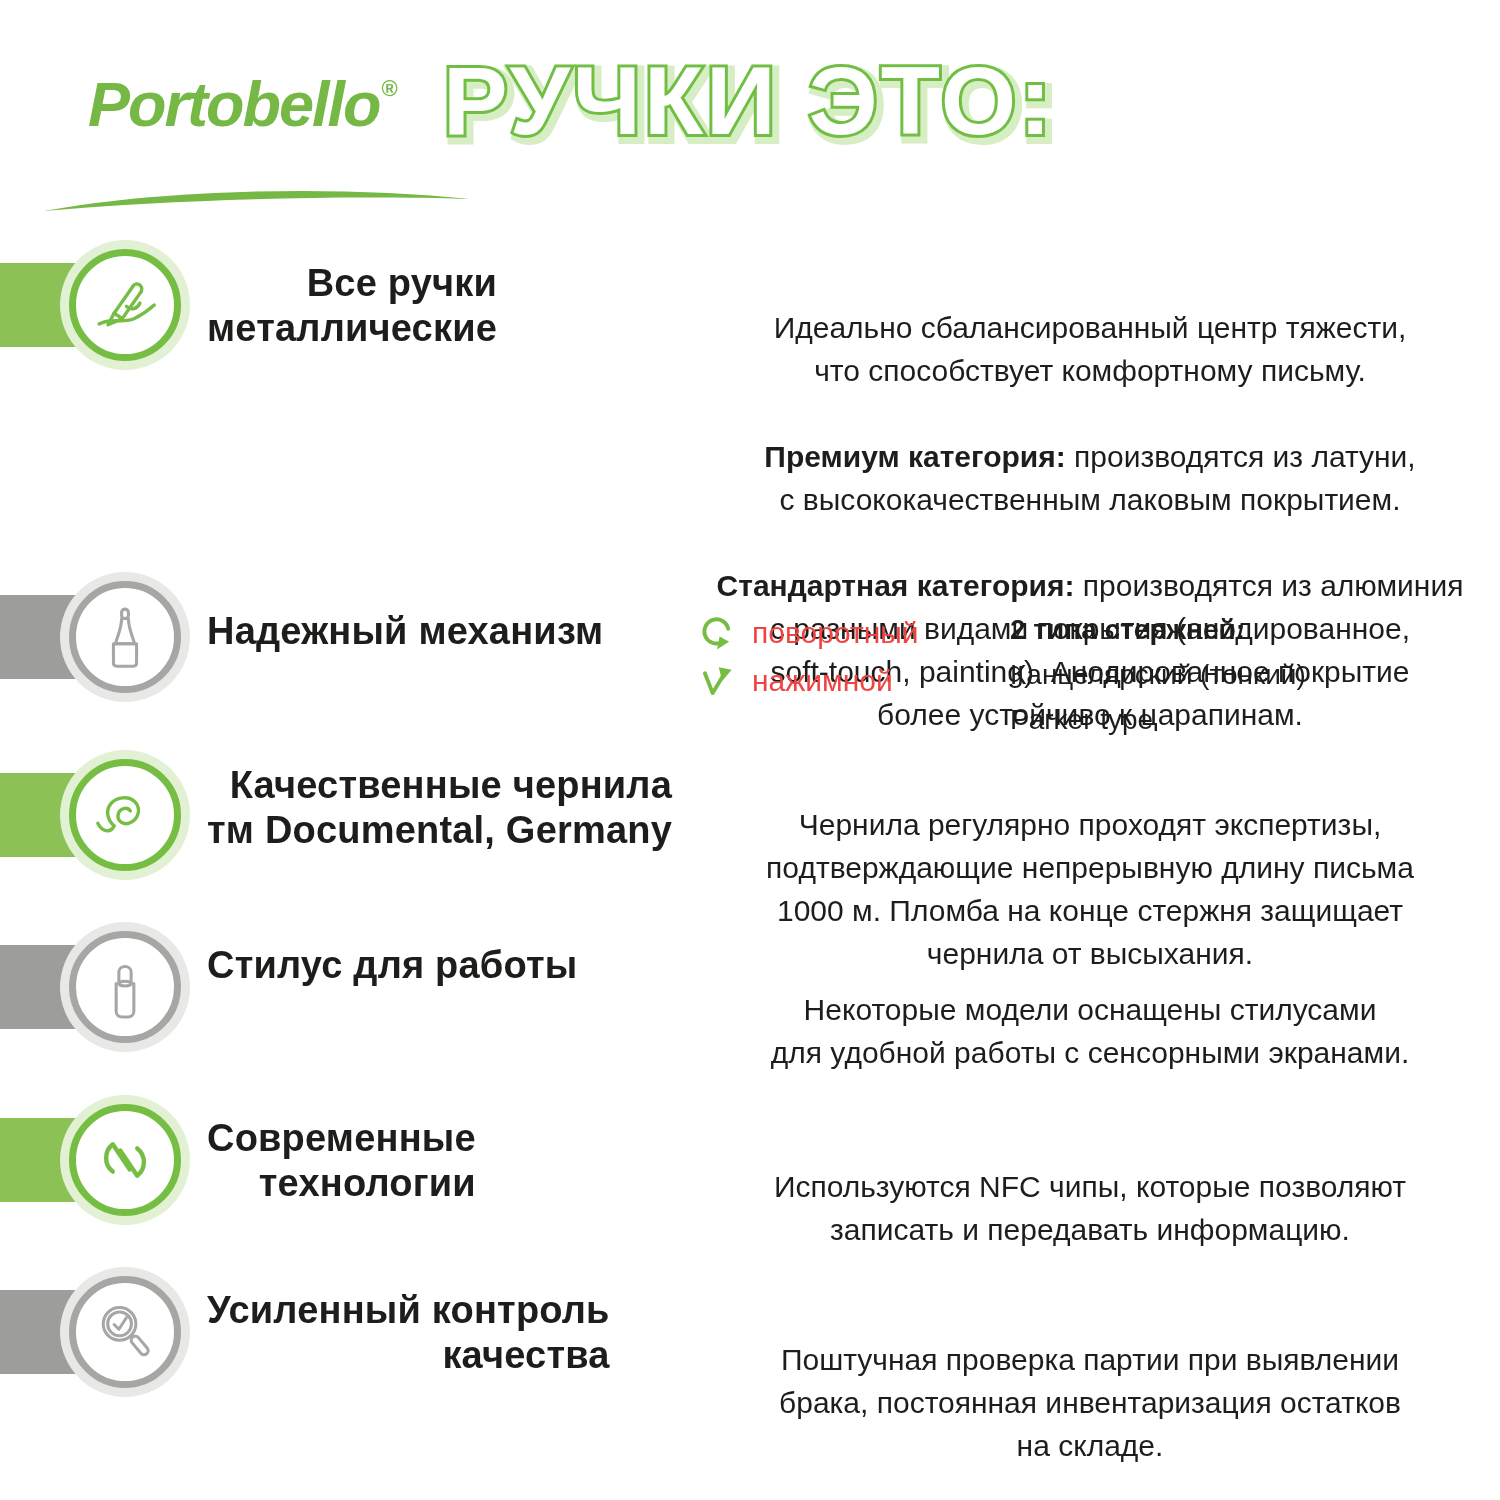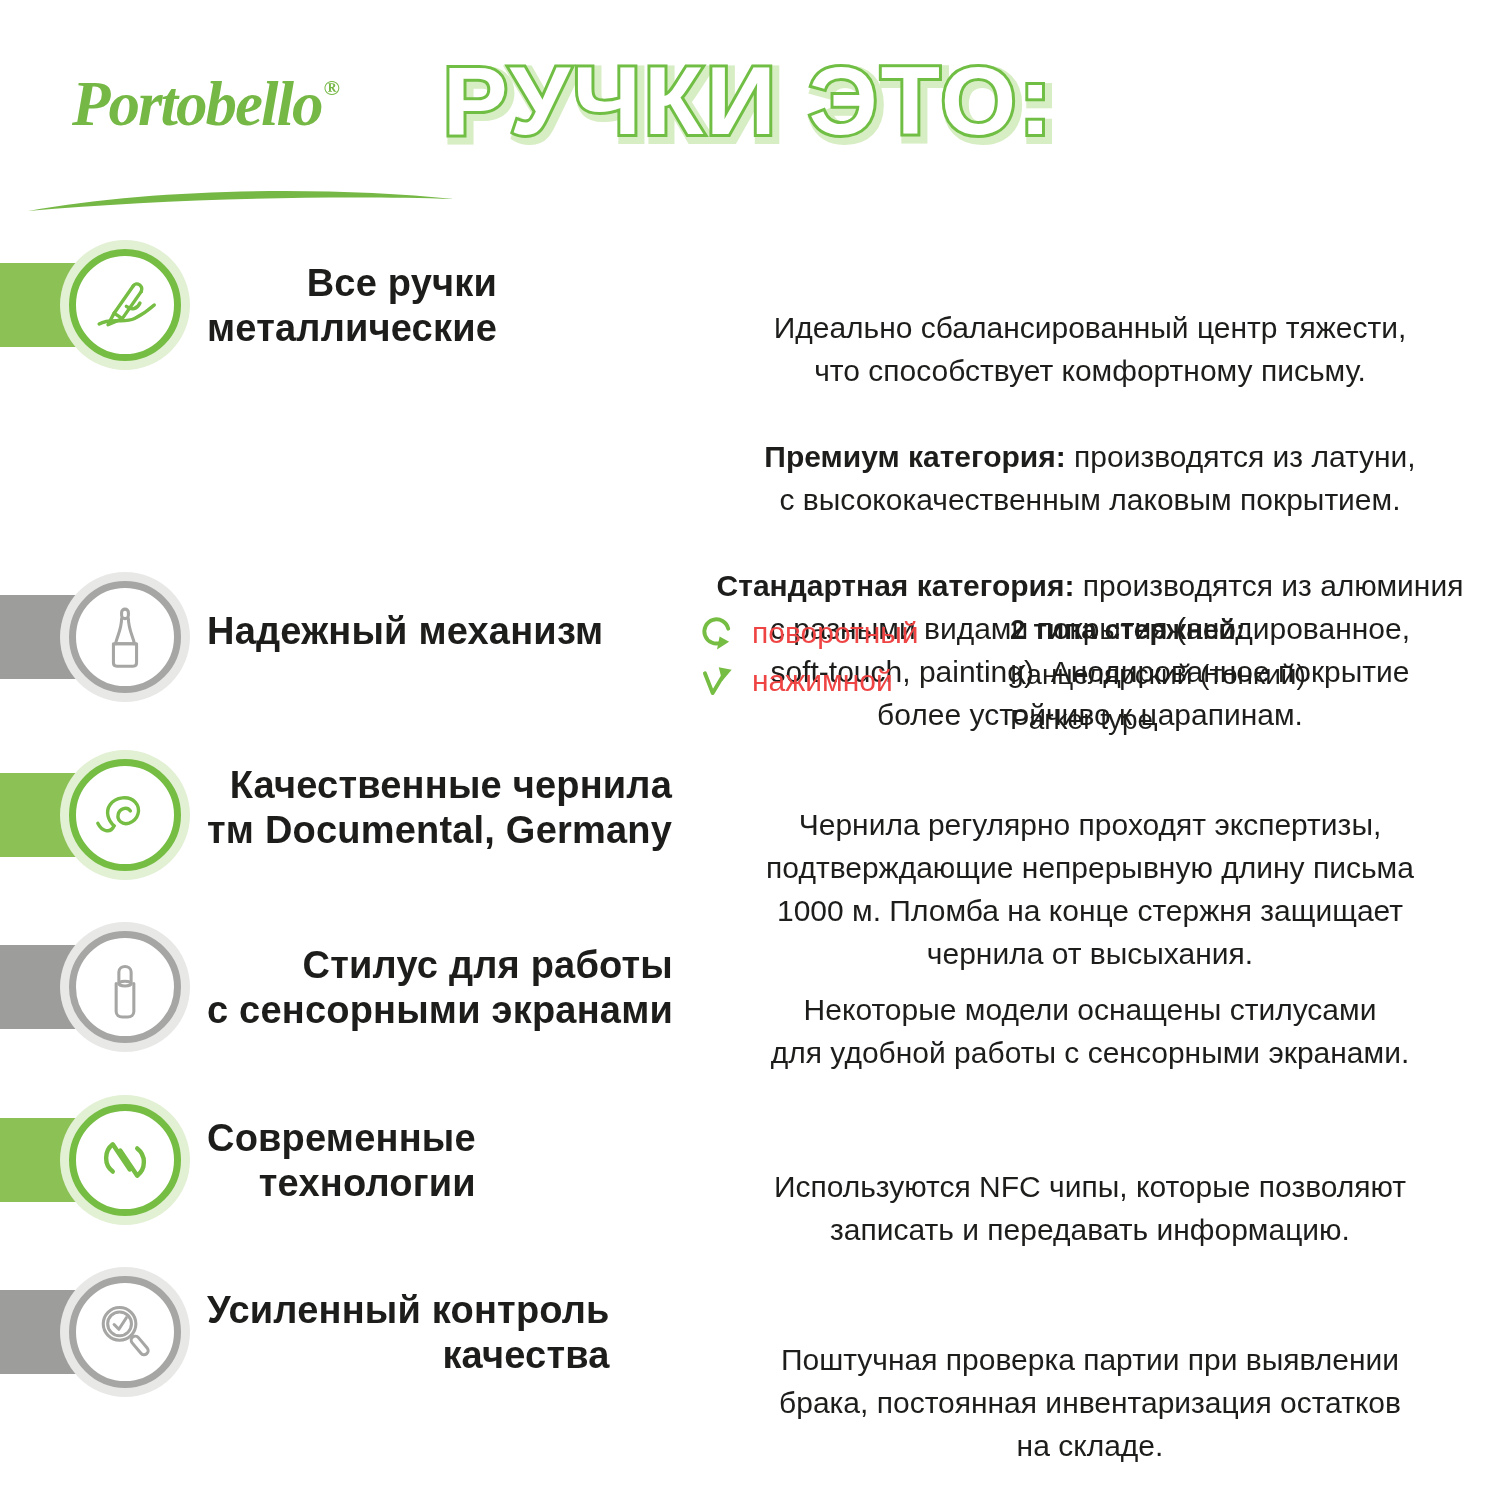--- a/index.html
+++ b/index.html
@@ -1,20 +1,20 @@
 <!DOCTYPE html>
 <html><head>
 <meta charset="utf-8">
 <style>
   html,body{margin:0;padding:0;background:#fff;}
   .page{position:relative;width:1500px;height:1500px;background:#ffffff;overflow:hidden;
         font-family:"Liberation Sans",sans-serif;color:#1d1d1b;}
 
   
-  .logo{position:absolute;left:72px;top:68px;font-family:Liberation Serif, serif;}
+  .logo{position:absolute;left:88px;top:68px;}
   .logo-text{font-size:63px;font-weight:700;font-style:italic;color:#76b845;letter-spacing:-2px;white-space:nowrap;}
   .logo-reg{font-size:22px;font-weight:700;font-style:normal;vertical-align:30px;margin-left:2px;}
   .logo-swoosh{position:absolute;left:-46px;top:118px;}
 
   .title{position:absolute;left:447px;top:52px;font-size:97px;font-weight:800;letter-spacing:3px;white-space:nowrap;line-height:1.1;}
   .title-fx{position:relative;display:inline-block;color:transparent;-webkit-text-stroke:12px #d7edc3;}
   .title-fx::before{content:attr(data-text);position:absolute;left:-4px;top:-4px;color:transparent;-webkit-text-stroke:6px #70bf44;}
   .title-fx::after{content:attr(data-text);position:absolute;left:-4px;top:-4px;color:#ffffff;-webkit-text-stroke:0;}
 
   
@@ -168,21 +168,20 @@
       <div class="badge-inner">
         <svg width="68" height="68" viewBox="0 0 100 100" fill="none" stroke="currentColor" stroke-width="4.5" stroke-linecap="round" stroke-linejoin="round">
           <path d="M41,45 L41,28 C41,17 59,17 59,28 L59,45"></path>
           <ellipse cx="50" cy="45" rx="9" ry="3.5"></ellipse>
           <path d="M37,45 L37,86 C37,91 41,94 46,94 L54,94 C59,94 63,91 63,86 L63,45"></path>
         </svg>
       </div>
     </div>
     <div class="heading">
       <span>Стилус для работы</span>
-      <span>с сенсорными экранами</span>
     </div>
     <div class="body">
       <p><span>Некоторые модели оснащены стилусами
 для удобной работы с сенсорными экранами.</span></p>
     </div>
   </div>
 
   <div class="row green r5">
     <div class="bar"></div>
     <div class="badge">

